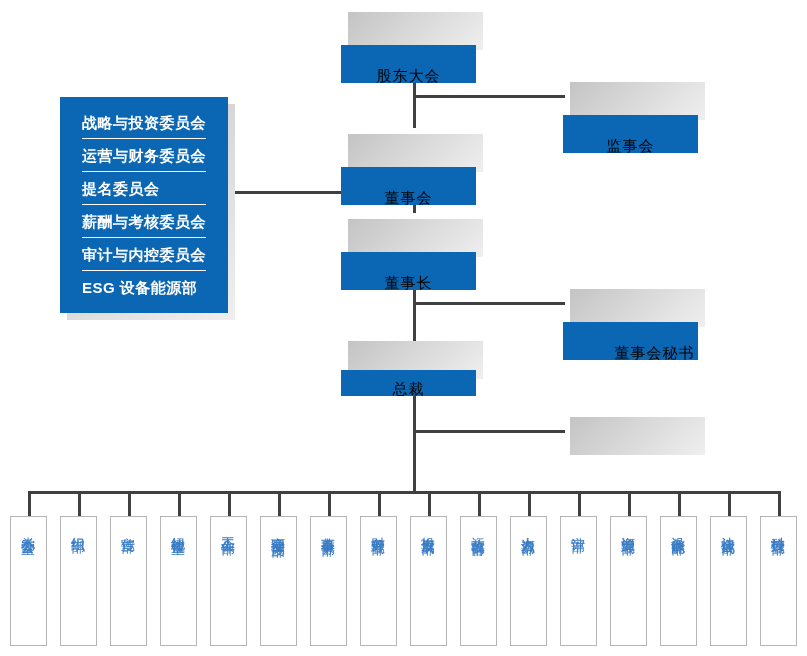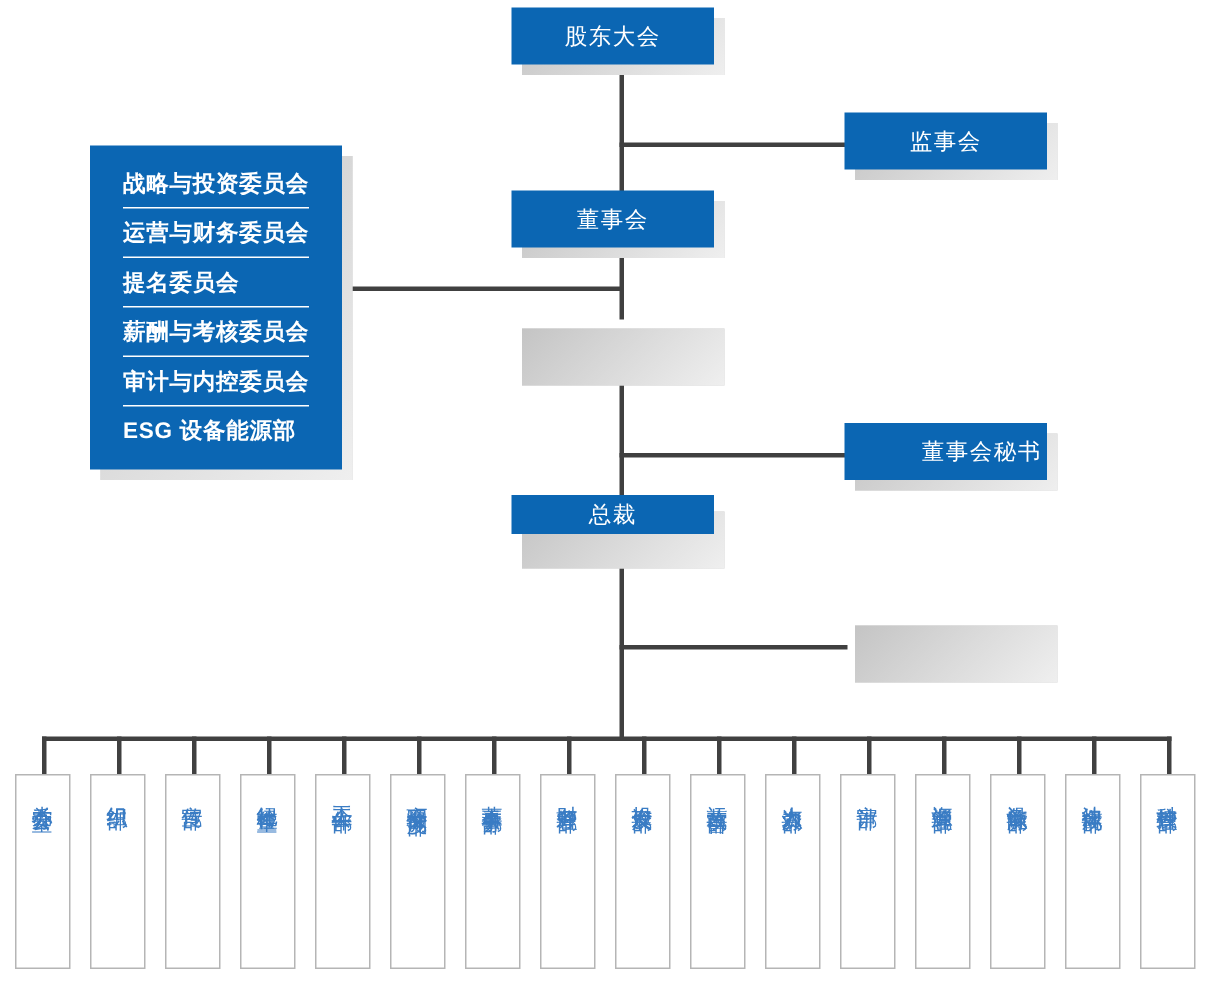--- a/index.html
+++ b/index.html
@@ -27,27 +27,28 @@
     position: absolute;
     background: #404040;
   }
   .line.v { width: 3px; }
   .line.h { height: 3px; }
 
   
   .node {
     position: absolute;
     background: #0b66b3;
-    color: #ffffff;
+    color: #000000;
     display: flex;
-    align-items: center;
+    align-items: flex-end;
     justify-content: center;
     box-sizing: border-box;
     letter-spacing: 1px;
     z-index: 4;
+    margin-top: 40px;
   }
   .node .label {
     font-size: 15px;
     line-height: 1;
     white-space: nowrap;
   }
   
   .shadow {
     position: absolute;
     background: #cfcfcf;
@@ -156,20 +157,23 @@
   <div class="node" style="left:563px; top:75px; width:135px; height:38px;">
     <span class="label">监事会</span>
   </div>
 
   <div class="shadow" style="left:348px; top:134px; width:135px; height:38px;"></div>
   <div class="node" style="left:341px; top:127px; width:135px; height:38px;">
     <span class="label">董事会</span>
   </div>
 
   <div class="shadow" style="left:348px; top:219px; width:135px; height:38px;"></div>
+  <div class="node" style="left:341px; top:212px; width:135px; height:38px;">
+    <span class="label">董事长</span>
+  </div>
 
   <div class="shadow" style="left:570px; top:289px; width:135px; height:38px;"></div>
   <div class="node" style="left:563px; top:282px; width:135px; height:38px;padding-left:48px;">
     <span class="label">董事会秘书</span>
   </div>
 
   <div class="shadow" style="left:348px; top:341px; width:135px; height:38px;"></div>
   <div class="node" style="left:341px; top:330px; width:135px; height:26px;">
     <span class="label">总裁</span>
   </div>

